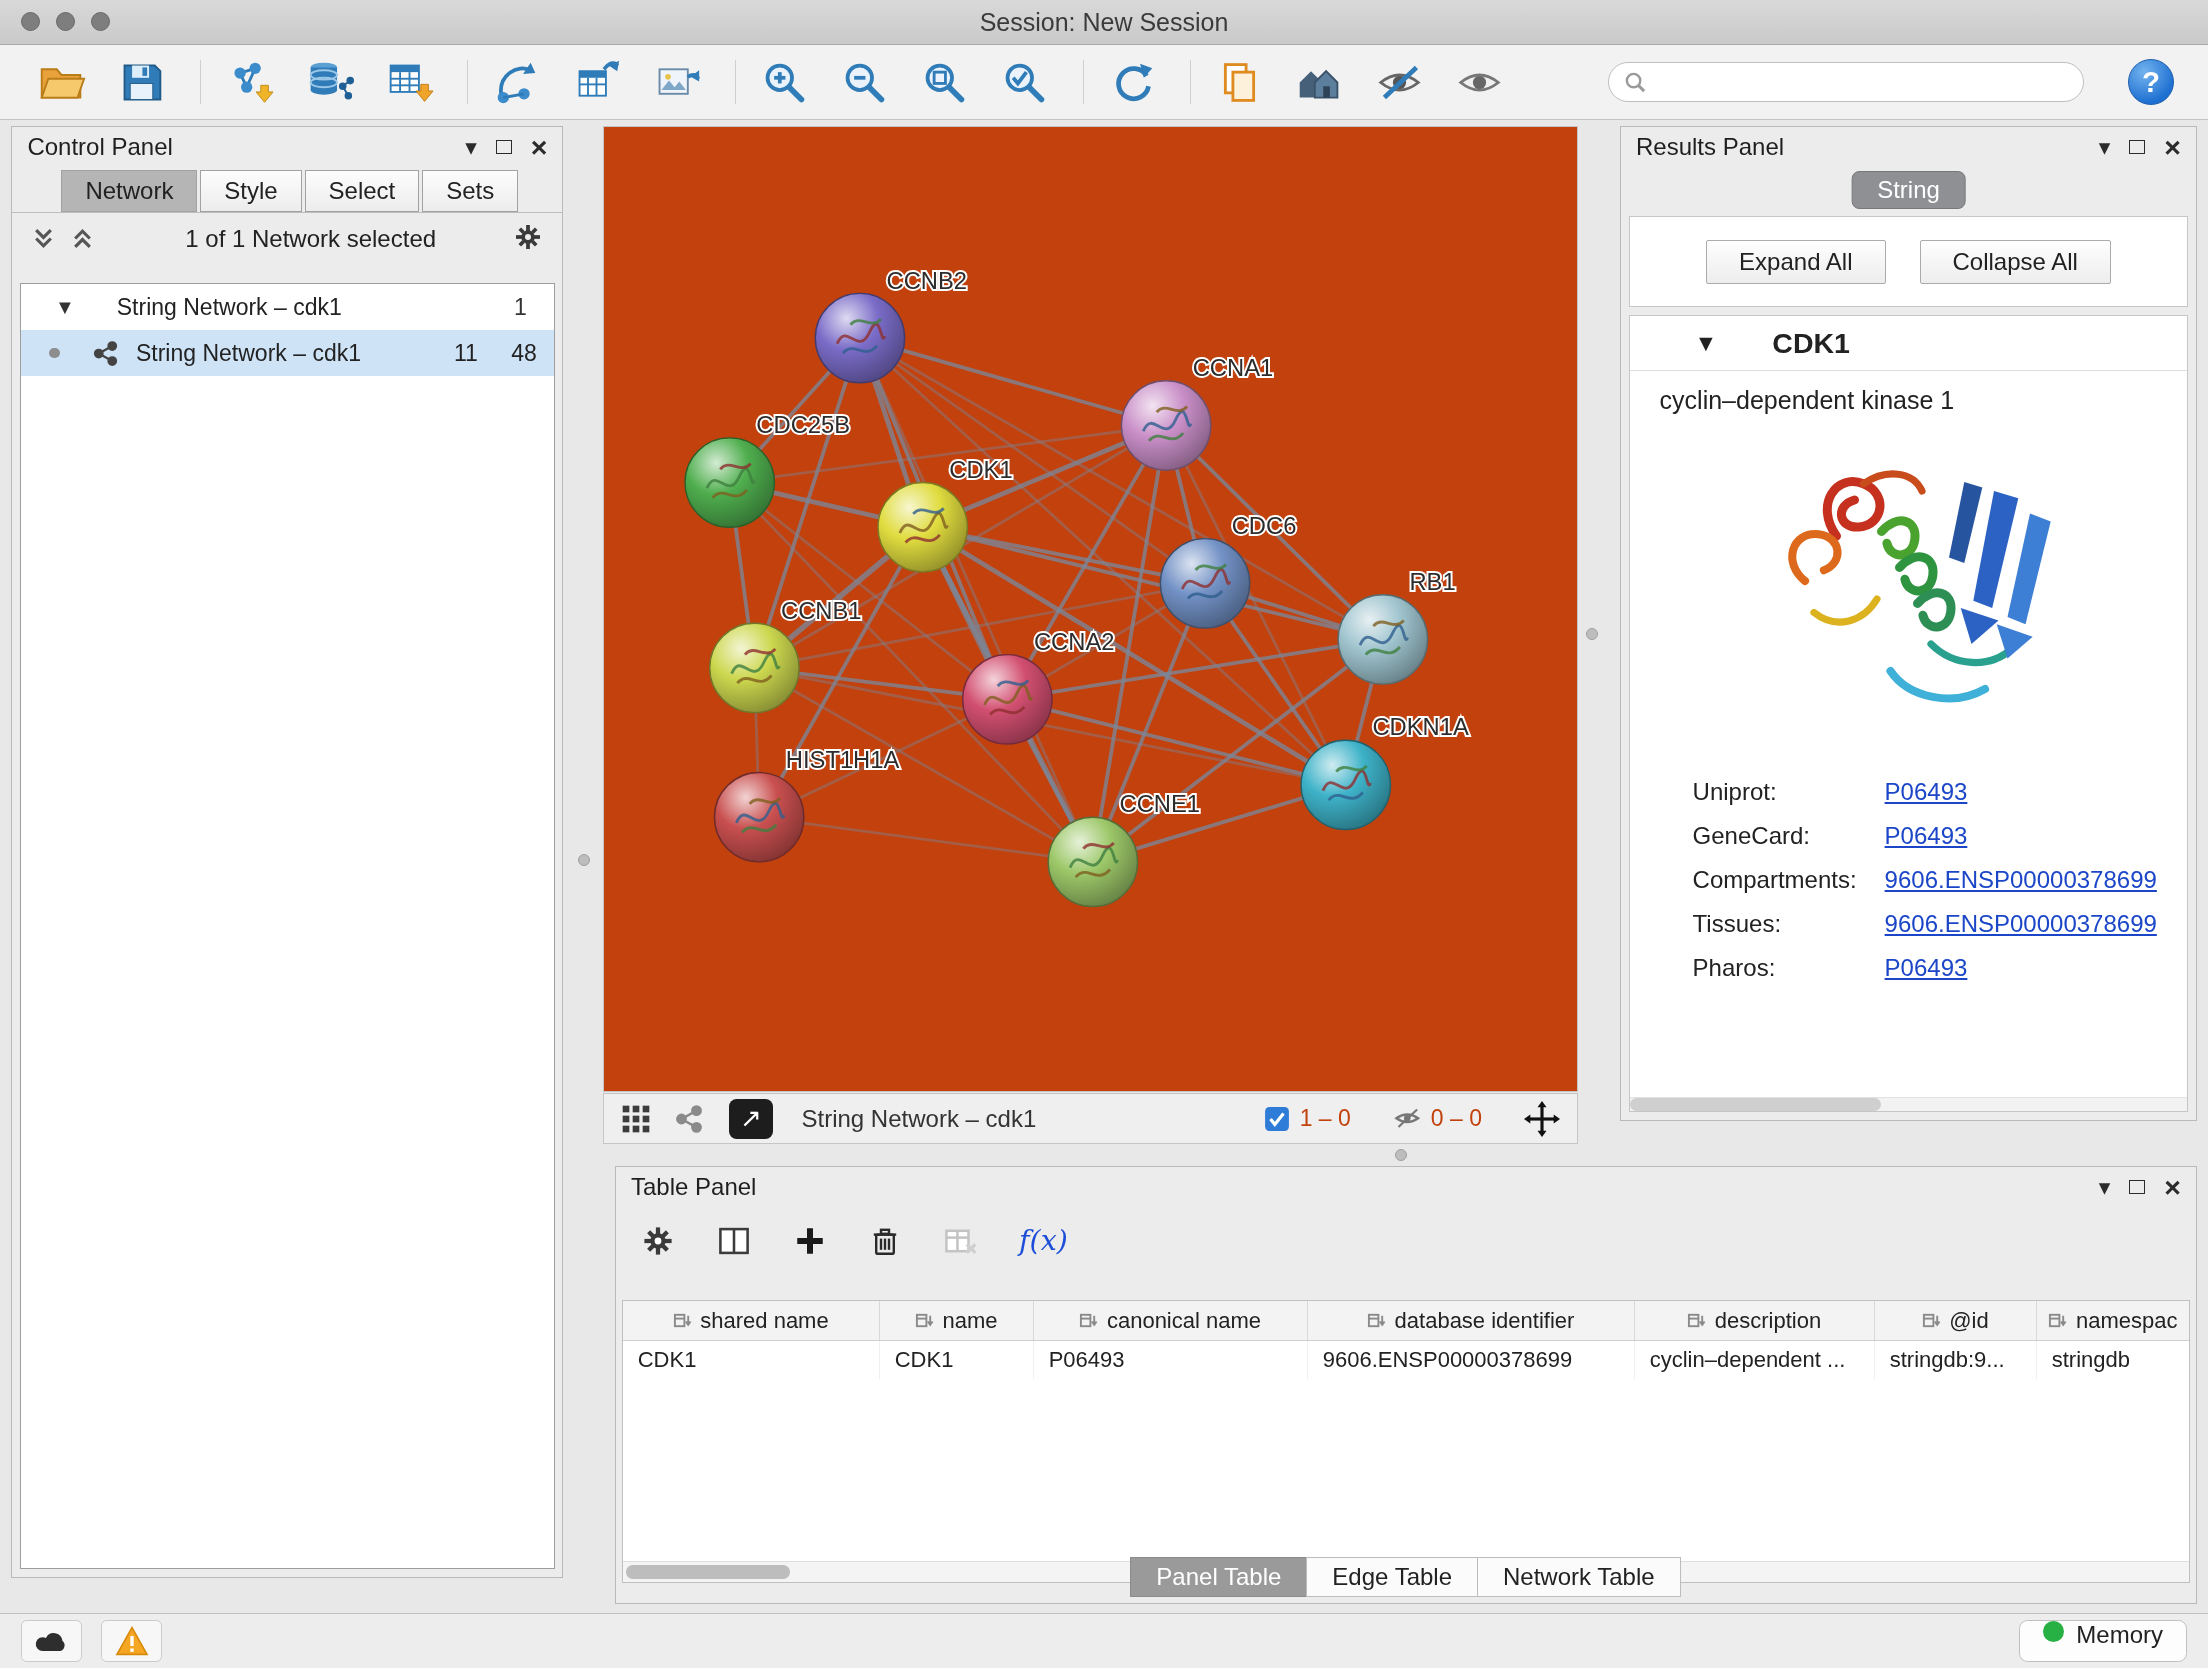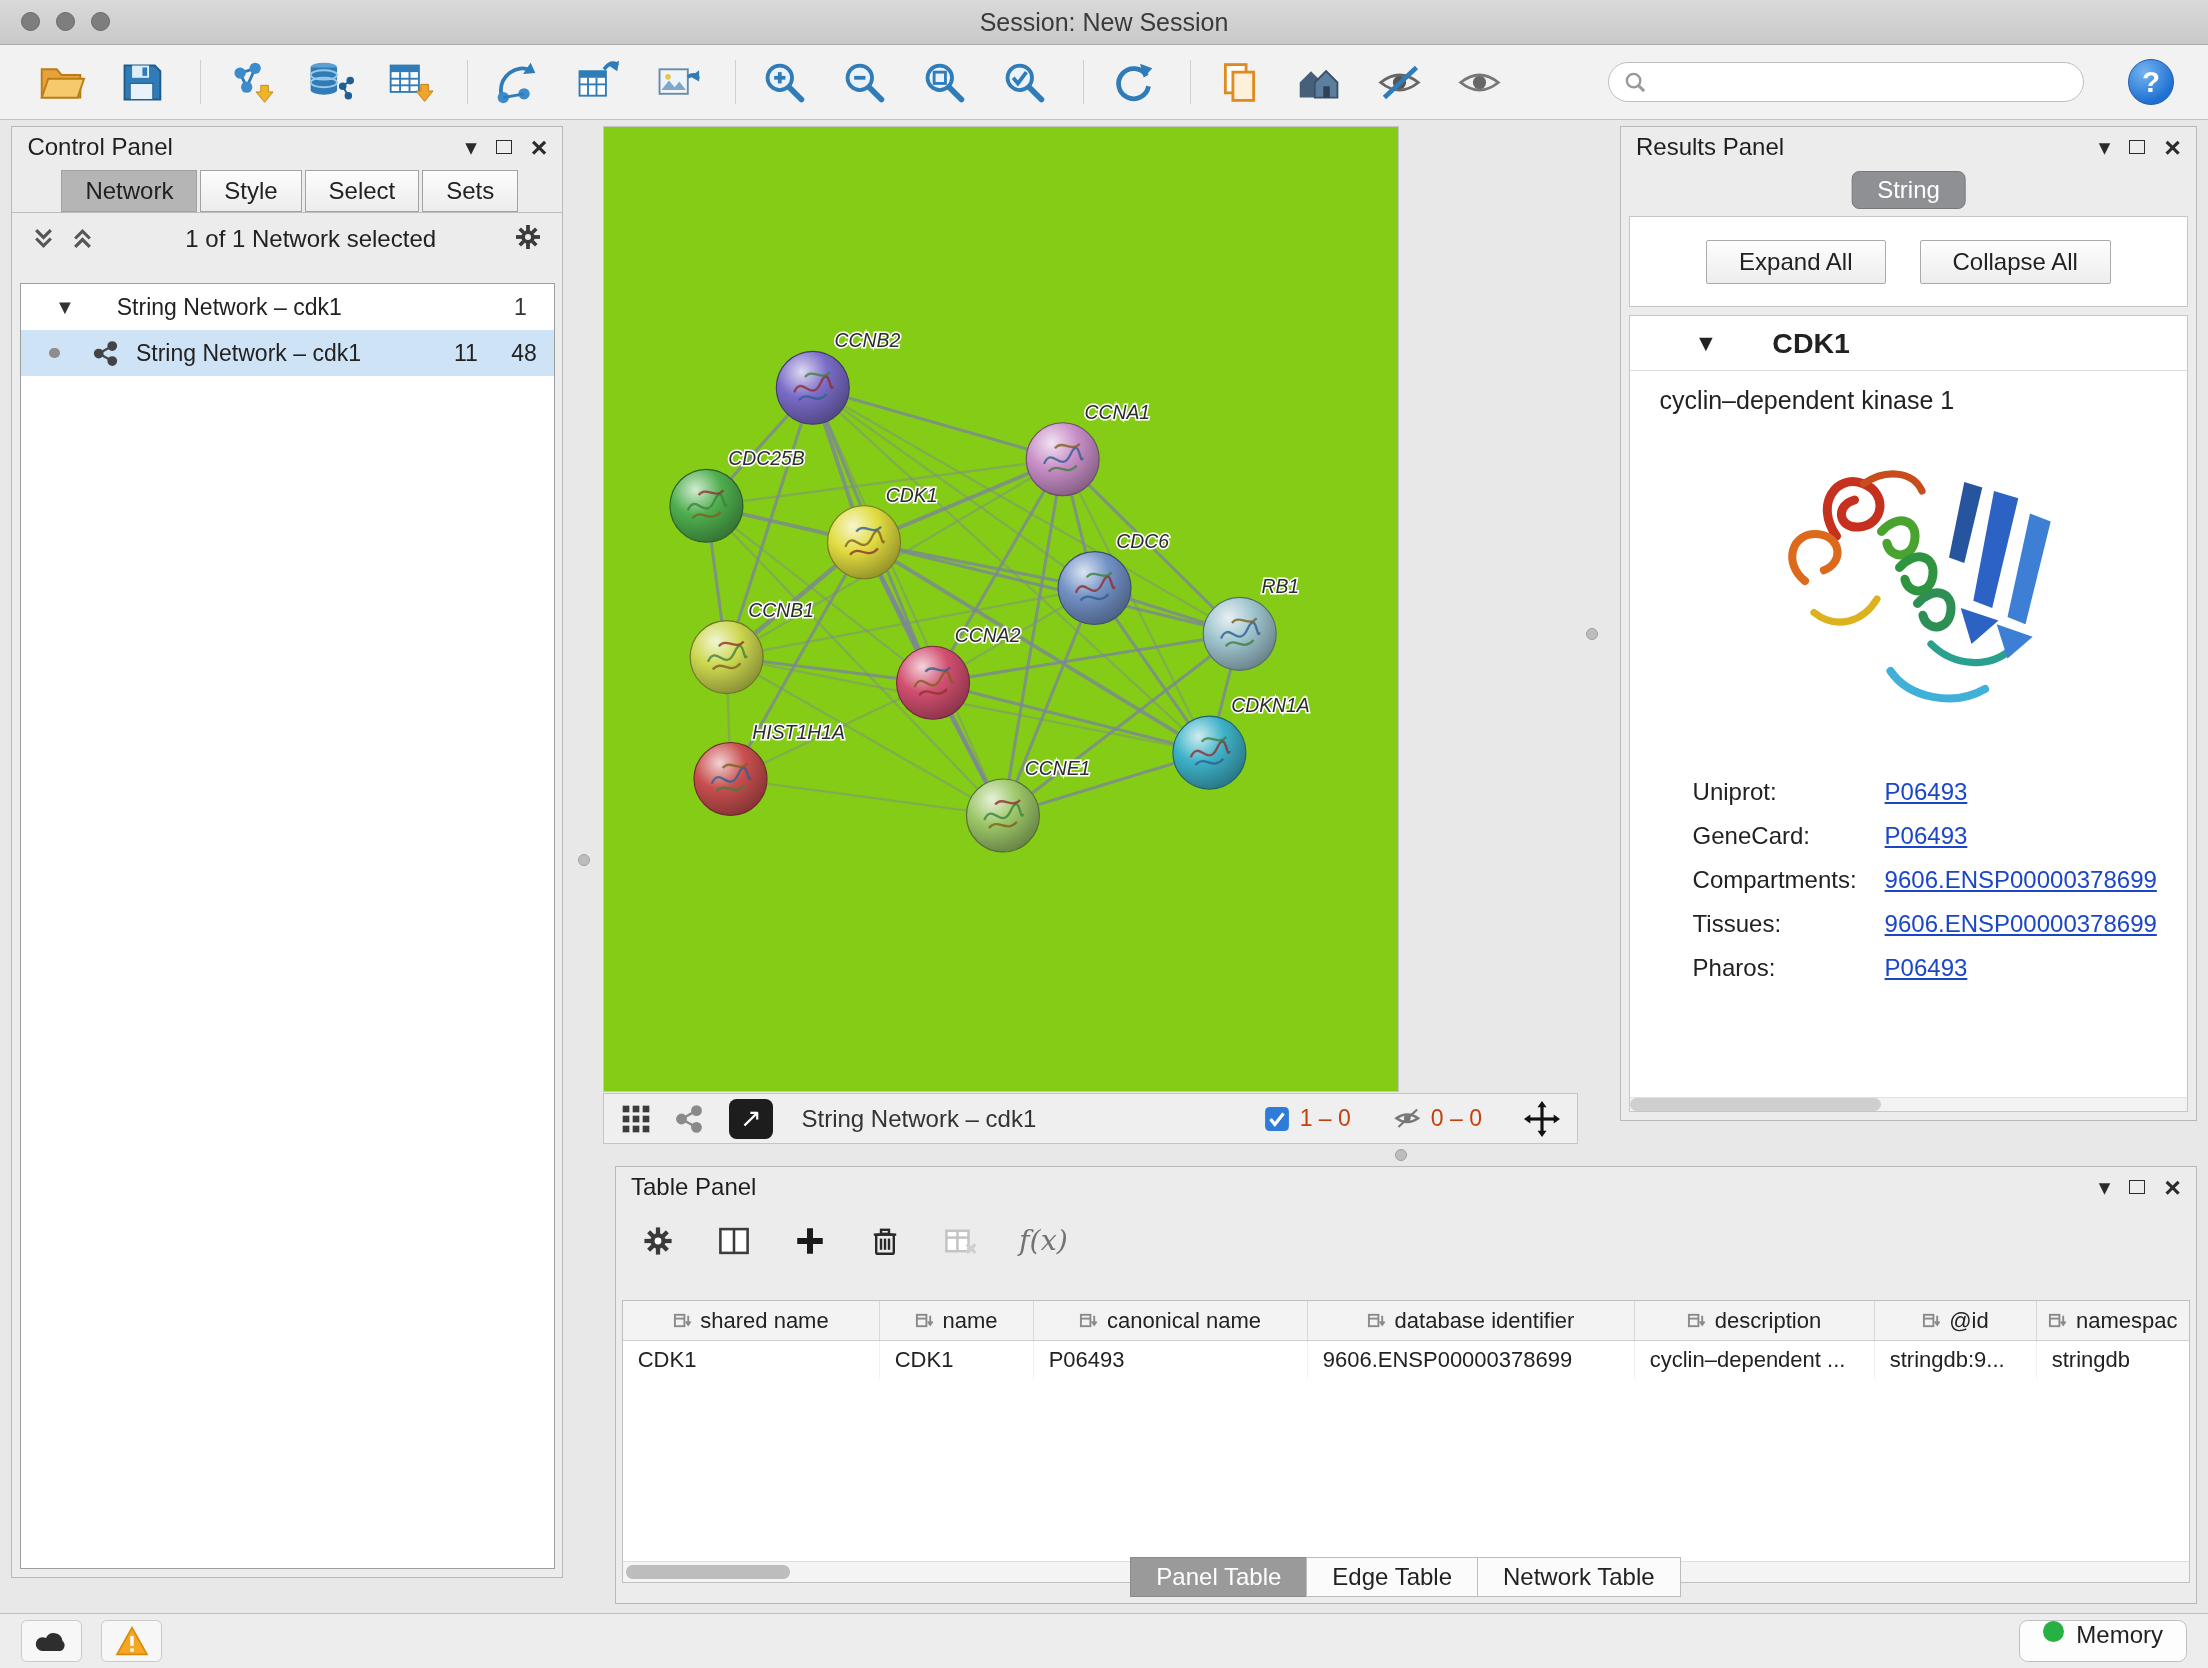--- a/index.html
+++ b/index.html
@@ -43,21 +43,21 @@
   .tree-row.root .tree-label{margin-left:42px;}
   .tree-row.root .tree-count{margin-left:auto;margin-right:27px;color:#333;}
   .tree-row.child{background:#cfe3f7;}
   .tree-row.child .dot{width:10.5px;height:10.5px;border-radius:50%;background:#8d8d8d;margin-left:28.5px;}
   .tree-row.child .net-ic{margin-left:32px;display:flex;}
   .tree-row.child .tree-label{margin-left:17px;}
   .tree-nums{margin-left:auto;display:flex;margin-right:17px;}
   .tree-nums span{width:59px;text-align:right;color:#222;}
 
   
-  #network-view{position:absolute;left:603px;top:126px;width:796px;height:966px;background:#84cc16;border:1px solid #c5c5c5;font-style:italic;}
+  #network-view{position:absolute;left:603px;top:126px;width:975px;height:966px;background:#c2410c;border:1px solid #c5c5c5;}
   #network-svg{width:100%;height:100%;}
   .node-label{font-size:25px;fill:#2c2c2c;paint-order:stroke;stroke:#ffffff;stroke-width:4px;font-family:"Liberation Sans",sans-serif;}
 
   
   #network-toolbar{position:absolute;left:603px;top:1093px;width:975px;height:51px;background:#efefef;border:1px solid #c5c5c5;display:flex;align-items:center;padding:0 17px;}
   .nt-blackbtn{width:44px;height:40px;background:#1d1d1d;border-radius:7.6px;color:#fff;font-size:26px;display:flex;align-items:center;justify-content:center;margin-left:25px;}
   .nt-title{margin-left:28.5px;font-size:24px;color:#333;}
   .nt-count{font-size:23px;color:#c2410c;margin-left:9.5px;}
   .nt-group{display:flex;align-items:center;margin-left:42px;}
 
@@ -75,21 +75,21 @@
   .cl-title{margin:17px 0 7.6px 38px;font-size:27px;font-weight:bold;}
   .cl-row{display:flex;align-items:center;height:44px;padding-left:63px;font-size:24px;}
   .cl-label{width:192px;}
   .cl-link{color:#1b46c8;text-decoration:underline;cursor:pointer;}
   .gene-hscroll{margin-top:auto;height:14.3px;background:#f2f2f2;border-top:1px solid #e2e2e2;}
   .gene-thumb{width:45%;height:100%;background:#cfcfcf;border-radius:6.7px;}
 
   
   #table-panel{left:615px;top:1166px;width:1582px;height:438px;}
   .tp-toolbar{height:67px;display:flex;align-items:center;padding-left:25px;gap:42px;}
-  .fx{font-family:"DejaVu Serif",serif;font-style:italic;font-size:28.5px;color:#737373;}
+  .fx{font-family:"DejaVu Serif",serif;font-style:italic;font-size:28.5px;color:#1d4ed8;}
   .tp-table{position:absolute;left:5.7px;right:5.7px;top:133px;height:283px;background:#fff;border:1px solid #c0c0c0;display:flex;flex-direction:column;}
   .tbl-head{display:flex;background:#f3f3f3;border-bottom:1px solid #cfcfcf;height:40px;}
   .tbl-head .col{display:flex;align-items:center;justify-content:center;gap:8.6px;font-size:22px;border-right:1px solid #d8d8d8;}
   .tbl-row{display:flex;height:38px;}
   .tbl-row .col{display:flex;align-items:center;padding-left:15px;font-size:22px;border-right:1px solid #f0f0f0;overflow:hidden;white-space:nowrap;}
   .c0{width:257px;} .c1{width:154px;} .c2{width:274px;} .c3{width:327px;} .c4{width:240px;} .c5{width:162px;} .c6{flex:1;border-right:none !important;}
   .tbl-body{flex:1;}
   .h-scroll{height:21px;background:#f4f4f4;border-top:1px solid #dedede;display:flex;align-items:center;padding:0 2.9px;}
   .h-thumb{width:164px;height:13.3px;background:#bdbdbd;border-radius:6.7px;}
   .tp-tabs{position:absolute;left:0;right:0;top:390px;display:flex;justify-content:center;}

